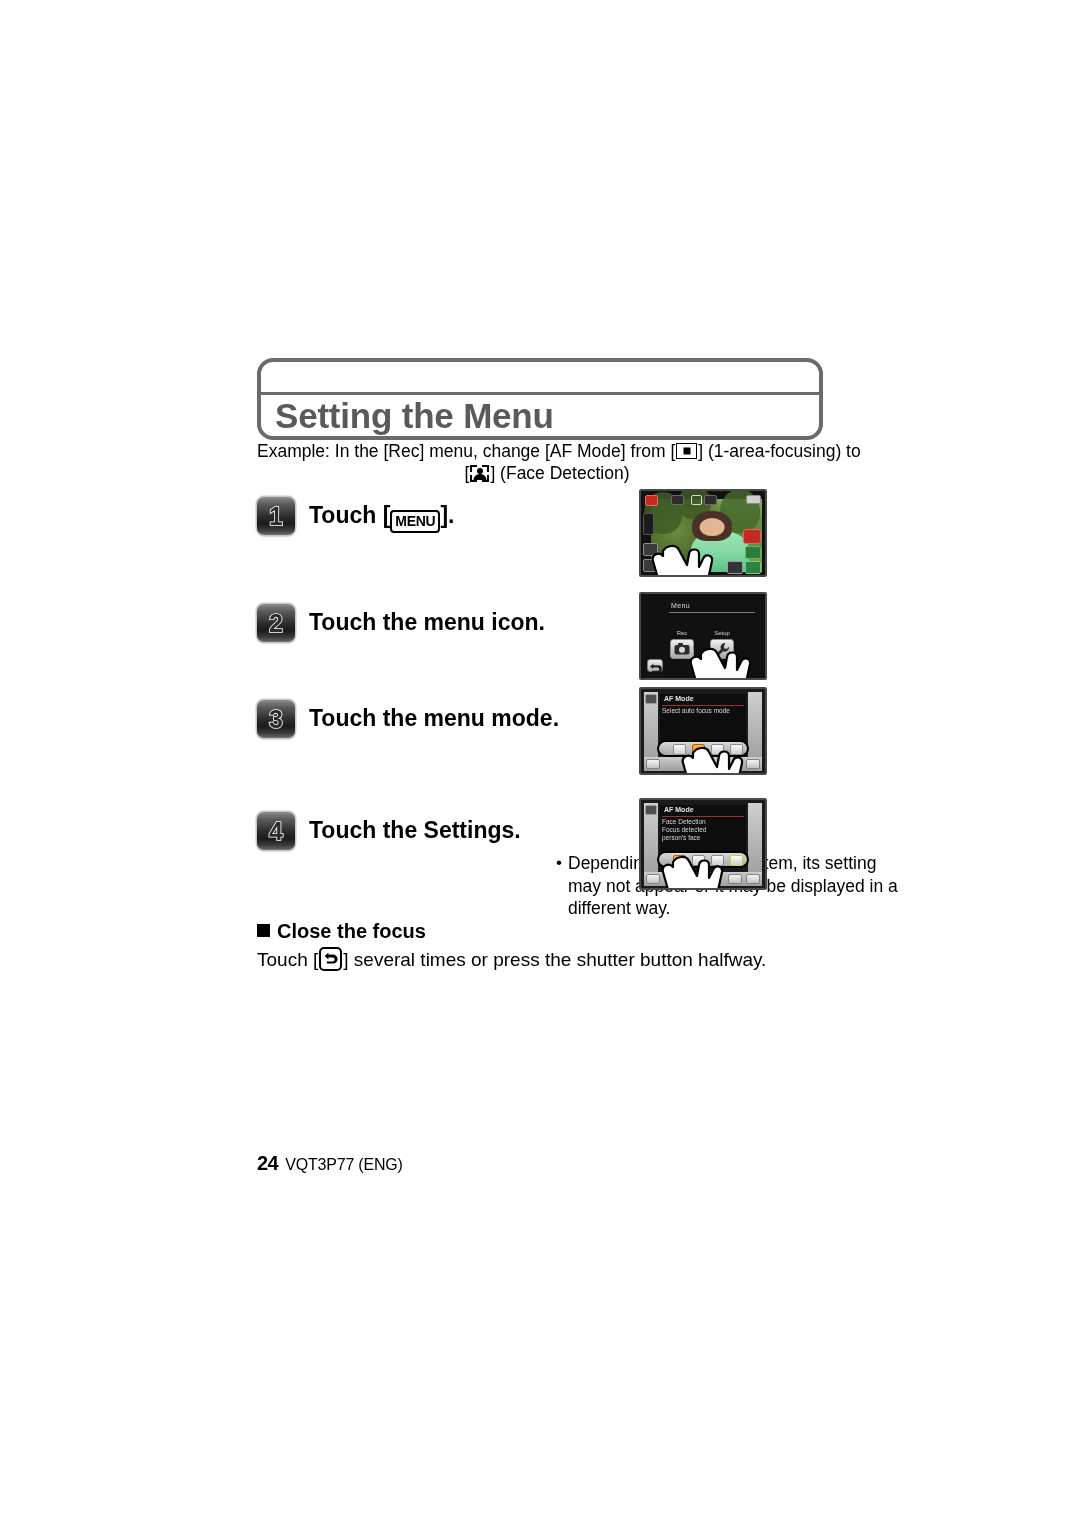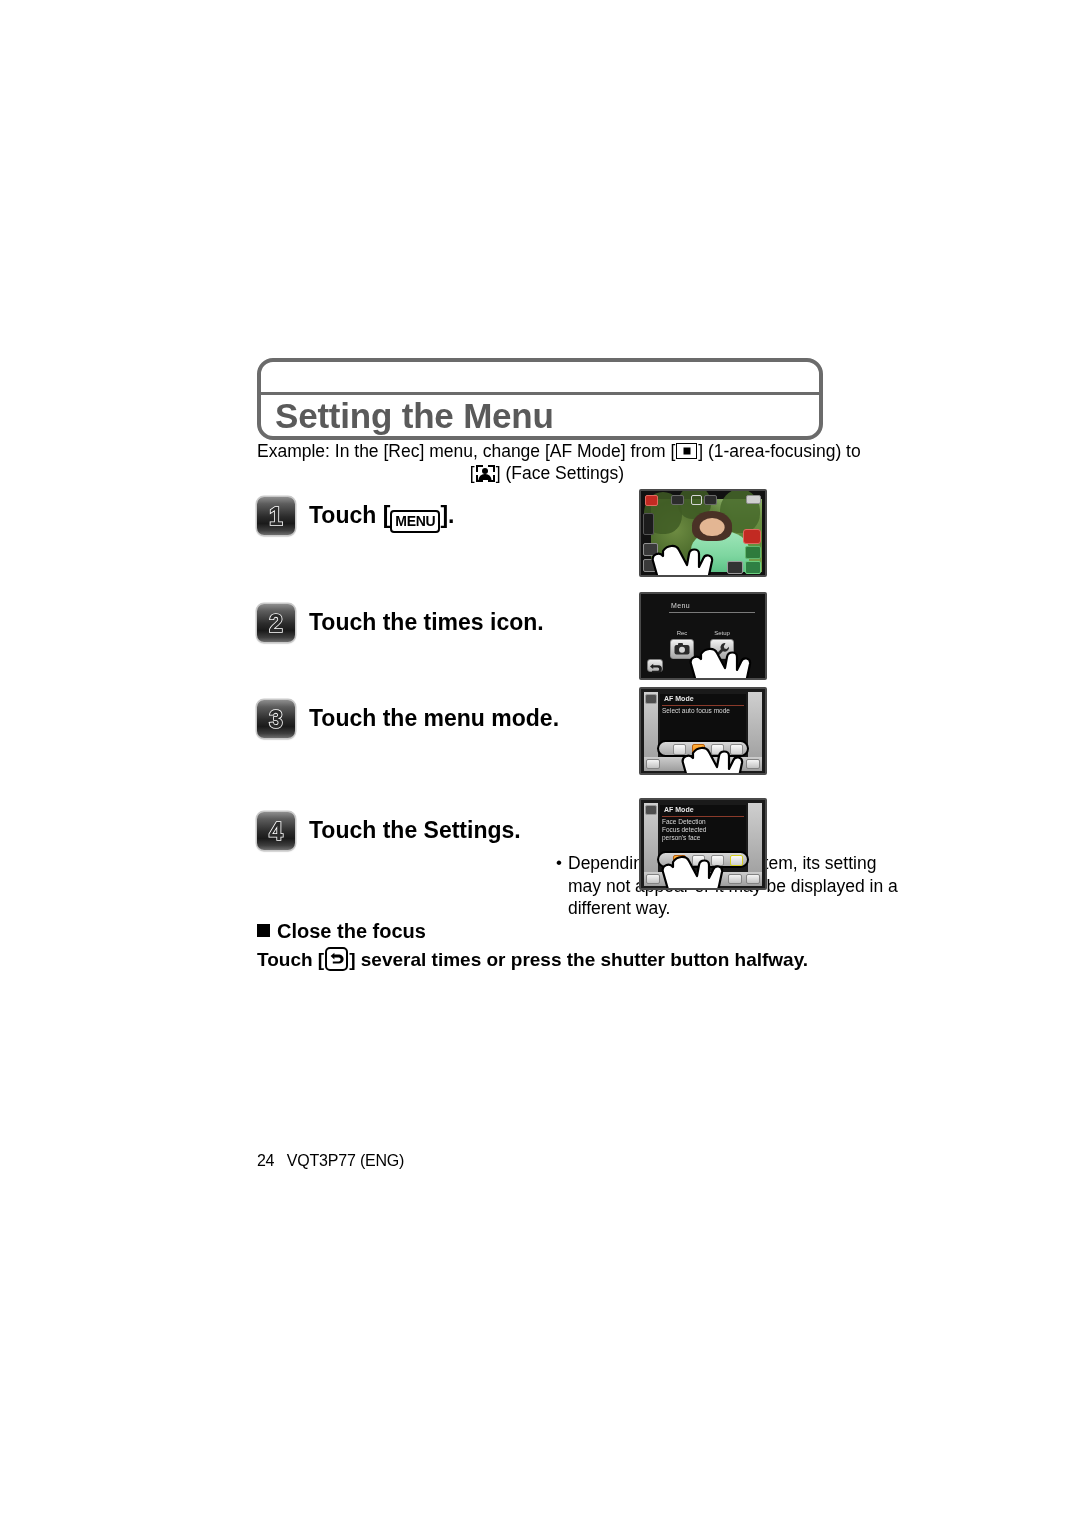--- a/index.html
+++ b/index.html
@@ -213,39 +213,39 @@
     width: 13px; height: 13px;
     background: #000;
     vertical-align: 1px;
     margin-right: 7px;
   }
   .sec-line {
     position: absolute;
     left: 257px;
     top: 947px;
     font-size: 19px;
-    font-weight: bold;
+    font-weight: normal;
     white-space: nowrap;
   }
 
   
   .footer {
     position: absolute;
     left: 257px;
     top: 1152px;
     white-space: nowrap;
   }
   .footer .pg {
-    font-size: 16px;
-    font-weight: normal;
+    font-size: 20px;
+    font-weight: bold;
     letter-spacing: -0.5px;
   }
   .footer .code {
     font-size: 16px;
-    margin-left: 13px;
+    margin-left: 7px;
     letter-spacing: -0.2px;
   }
 
   
   .shot {
     position: absolute;
     left: 639px;
     width: 128px;
     height: 88px;
     background: #111;
@@ -412,21 +412,21 @@
 
 <div id="page">
 
   <div class="title-box">
     <div class="title-rule"></div>
     <div class="title-text">Setting the Menu</div>
   </div>
 
   <div class="example">
     <span class="ln"><span>Example: In the [Rec] menu, change [AF Mode] from [</span><span class="gl-box"></span><span>] (1-area-focusing) to</span></span>
-    <span class="ln">[<span class="gl-face"><span class="crn c1"></span><span class="crn c2"></span><span class="crn c3"></span><span class="crn c4"></span><span class="head"></span><span class="body"></span></span><span>] (Face Settings)</span></span>
+    <span class="ln">[<span class="gl-face"><span class="crn c1"></span><span class="crn c2"></span><span class="crn c3"></span><span class="crn c4"></span><span class="head"></span><span class="body"></span></span><span>] (Face Detection)</span></span>
   </div>
 
   <div class="step" style="top:497px;">
     <div class="badge">
       <div class="num">1</div>
     </div>
     <div class="step-title"><span>Touch [</span><span class="gl-menu">MENU</span><span>].</span></div>
   </div>
 
   <div class="shot" style="top:489px;">
@@ -457,21 +457,21 @@
 
     <svg class="hand" style="left:8px;top:48px;" width="76" height="50" viewBox="0 0 76 50">
       <path d="M14 12 C18 6, 27 5, 30 11 L38 26 L40 15 C41 9, 50 9, 50 15 L50 28 L54 20 C56 14, 64 16, 63 22 L60 36 C58 45, 48 50, 38 50 L24 50 C16 50, 10 44, 8 36 L4 22 C2 16, 10 12, 14 17 Z" fill="#ffffff" stroke="#000000" stroke-width="2.2" stroke-linejoin="round"></path>
     </svg>
   </div>
 
   <div class="step" style="top:604px;">
     <div class="badge">
       <div class="num">2</div>
     </div>
-    <div class="step-title">Touch the times icon.</div>
+    <div class="step-title">Touch the menu icon.</div>
   </div>
 
   <div class="shot" style="top:592px;">
     <div class="m2-title">Menu</div>
     <div class="m2-rule"></div>
 
     <div class="m2-lbl" style="left:28px;top:36px;width:26px;">Rec</div>
     <div class="m2-btn" style="left:29px;top:45px;">
       <svg width="22" height="18" viewBox="0 0 22 18">
         <rect x="3.5" y="5" width="15" height="9.5" rx="2" fill="#2b2b2b"></rect>

